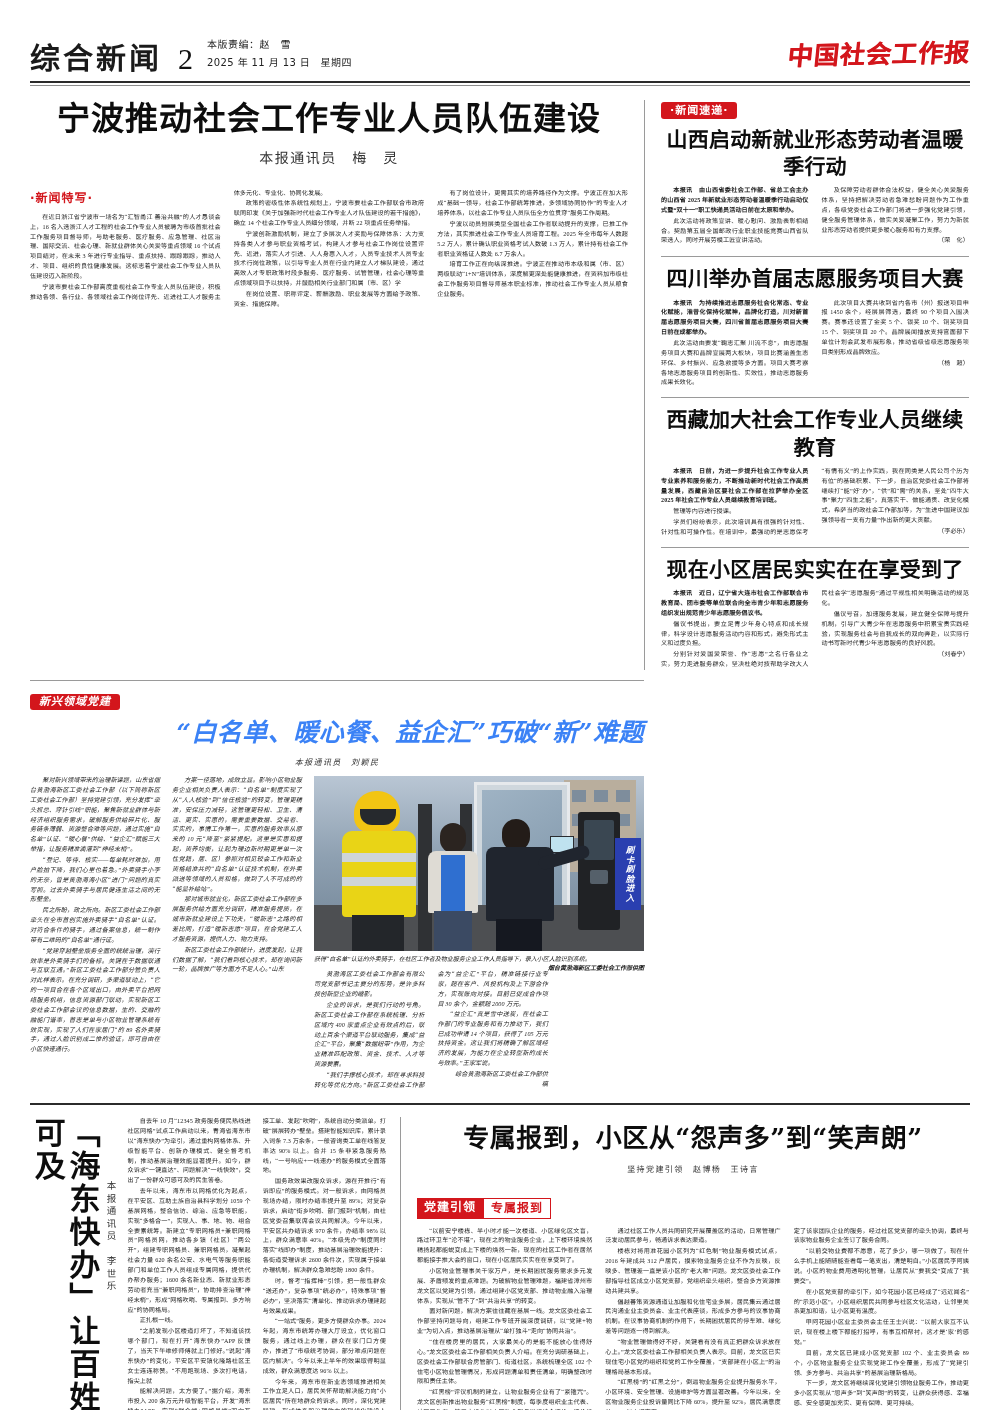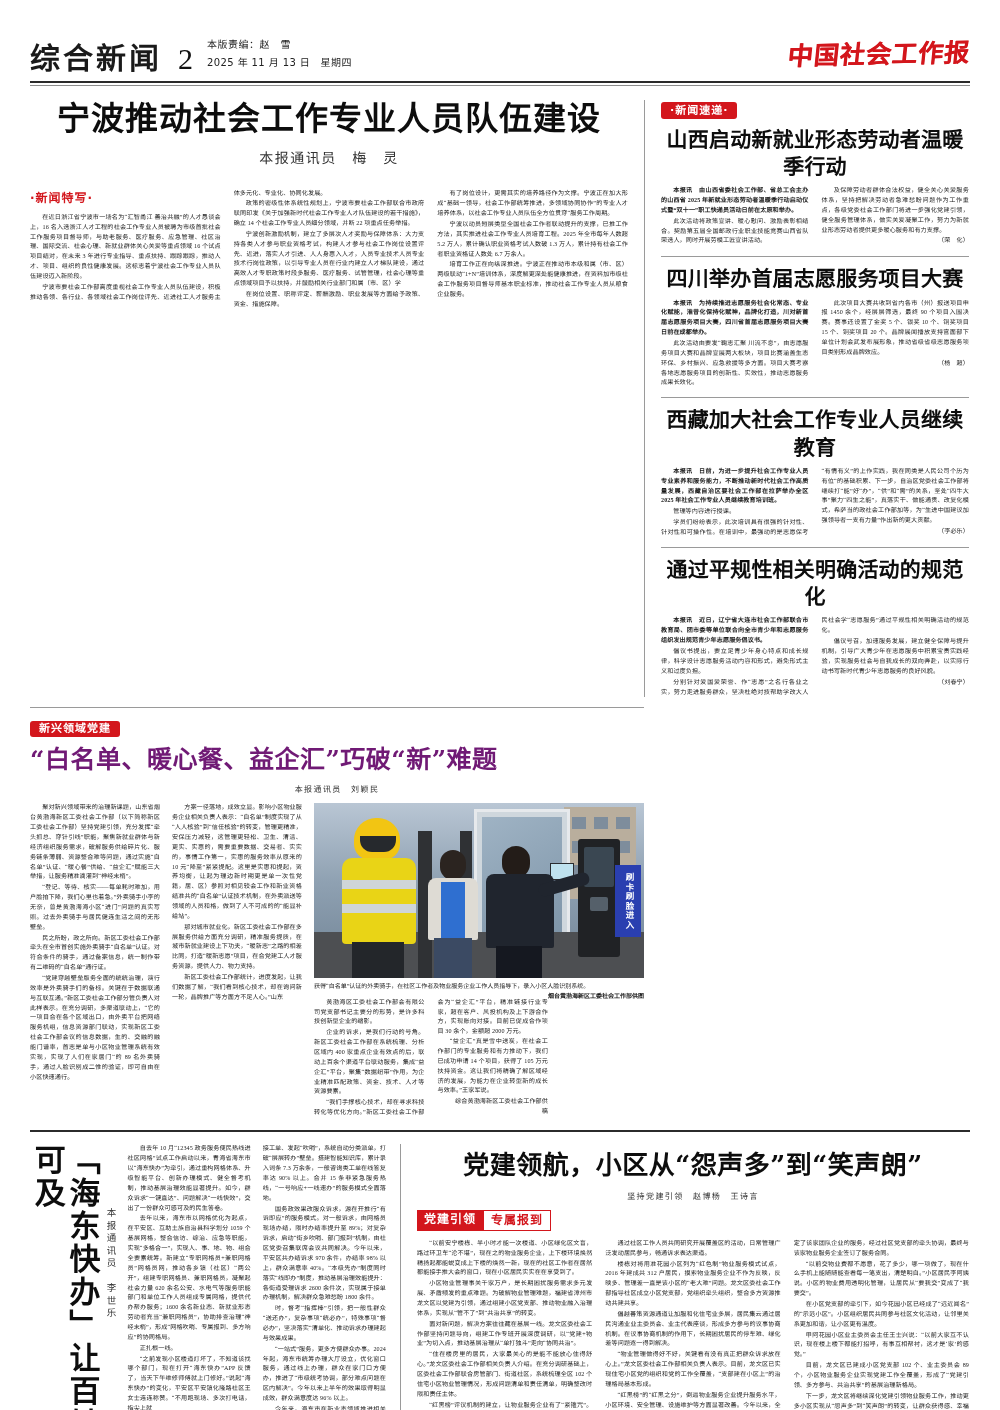--- a/index.html
+++ b/index.html
@@ -86,25 +86,25 @@
 
   
   .side-head{
     font-family:"DejaVu Serif",serif;font-weight:700;
     font-size:21px;text-align:center;line-height:1.3;
     margin:7px 0 6px;letter-spacing:.2px;color:#0d0d0d;
   }
   .side-rule{height:1px;background:#9a9a9a;margin:9px 0 8px;}
 
   
-  .mid-wrap{margin-top:10px;}
+  .mid-wrap{margin-top:10px;font-style:italic;}
   .mid-head{
     font-family:"DejaVu Serif",serif;font-weight:700;
-    font-size:25px;text-align:left;letter-spacing:.5px;
-    margin-top:2px;color:#701a75;
+    font-size:25px;text-align:right;letter-spacing:.5px;
+    margin-top:2px;color:#3b82f6;
   }
   .mid-byline{text-align:center;font-size:8px;margin-top:8px;letter-spacing:1.4px;color:#333;font-family:"DejaVu Sans",sans-serif;}
 
   .mid-body{display:flex;gap:12px;margin-top:9px;}
   .mcol{width:134px;}
   .photo-col{width:330px;}
   .photo-box{
     width:330px;height:175px;position:relative;overflow:hidden;
     background:#7d8ea0;
   }
@@ -132,21 +132,21 @@
     height:200px;margin-top:64px;margin-left:4px;
     font-family:"DejaVu Sans",sans-serif;
   }
   .bl-cols{flex:1;column-count:2;column-gap:12px;padding-left:10px;}
 
   .br-head{
     font-family:"DejaVu Serif",serif;font-weight:700;
     font-size:26px;text-align:center;letter-spacing:.5px;color:#0d0d0d;
   }
   .br-byline{text-align:center;font-size:8px;margin-top:9px;letter-spacing:1.4px;color:#333;font-family:"DejaVu Sans",sans-serif;}
-  .badge-pair{display:inline-flex;align-items:stretch;margin:9px 0 6px;}
+  .badge-pair{display:inline-flex;align-items:stretch;margin:24px 0 6px;}
   .bp-a{
     background:#d3161c;color:#fff;font-family:"DejaVu Sans",sans-serif;
     font-weight:700;font-size:12px;letter-spacing:1px;padding:3px 7px;line-height:1.1;
   }
   .bp-b{
     border:1.5px solid #d3161c;color:#d3161c;font-weight:700;
     font-size:12px;letter-spacing:1px;padding:2px 7px;line-height:1.2;
     font-family:"DejaVu Serif",serif;
   }
   .br-cols{column-count:3;column-gap:13px;margin-top:2px;}
@@ -281,21 +281,21 @@
           <div class="body-col">
             <p>学员们纷纷表示，此次培训具有很强的针对性、针对性和可操作性。在培训中，最强动的是志愿保考“有情有义”的上作实践，我在同类是人民公司个历为有位“的基础积累、下一步，自治区党委社会工作部将继续打“能”好“办”，“供”和“需”的关系，坚处“四牛大事”聚力“四生之能”，真落实干、做能通贯、改复化模式，希萨当的政社会工作部加等，为“生进中国建议加强领导者一支有力量”作出新的更大贡献。</p>
             <p class="sig">（李必乐）</p>
           </div>
         </div>
       </div>
       <div class="side-rule"></div>
 
       
       <div>
-        <div class="side-head">通过平规性相关明确活动的规范化</div>
+        <div class="side-head">现在小区居民实实在在享受到了</div>
         <div class="cols2">
           <div class="body-col">
             <p class="lead">本报讯　近日，辽宁省大连市社会工作部联合市教育局、团市委等单位联合向全市青少年和志愿服务组织发出规范青少年志愿服务倡议书。</p>
             <p>倡议书提出，要立足青少年身心特点和成长规律，科学设计志愿服务活动内容和形式，避免形式主义和过度负担。</p>
           </div>
           <div class="body-col">
             <p>分别针对爱国爱荣誉、作“志愿”之名行各业之实，努力走进服务群众，坚决杜绝对技帮助学改大人民社会学“志愿服务”通过平规性相关明确活动的规范化。</p>
             <p>倡议号召，加速服务发展，建立健全保障与提升机制，引导广大青少年在志愿服务中积累宝贵实践经验，实现服务社会与自我成长的双向奔赴，以实际行动书写新时代青少年志愿服务的良好风貌。</p>
             <p class="sig">（刘春宁）</p>
           </div>
@@ -406,21 +406,21 @@
           <p>时，督考“指挥棒”引领，把一般性群众“送还办”，复杂事项“统必办”，特殊事项“督必办”，坚决落实“清单化、推动诉求办理建起与效果成果。</p>
           <p>“一站式”服务，更多方便群众办事。2024 年起，海东市统筹办理大厅设立，优化窗口服务，通过线上办理，群众在家门口方便办，推进了“市级统考协调，部分难点问题在区内解决”。今年以来上半年的效果取得明显成效，群众满意度达 96% 以上。</p>
           <p>今年来，海东市在新业态领域推进相关工作立足人口，居民关怀帮助解决能力向“小区居民”所在地群众的诉求。同时，深化党建联建，形成体系和治理效力的现代化建设人“海东动能”。</p>
         </div>
       </div>
     </div>
 
     <div class="vsep"></div>
 
     <div class="br">
-      <div class="br-head">党建领航，小区从“怨声多”到“笑声朗”</div>
+      <div class="br-head">专属报到，小区从“怨声多”到“笑声朗”</div>
       <div class="br-byline">坚持党建引领　赵博杨　王诗言</div>
 
       <div class="badge-pair">
         <span class="bp-a">党建引领</span>
         <span class="bp-b">专属报到</span>
       </div>
 
       <div class="br-cols">
         <div class="body-col">
           <p>“以前安宁楼栋、半小时才能一次楼道、小区绿化区文盲，路过环卫车“沦不堪”，现在之的物业服务企业，上下楼环境焕然精扬起都能蜕变成上下楼的焕然一新，现在的社区工作者在居然都能接手推大会的窗口，现在小区居民实实在在享受到了。</p>

